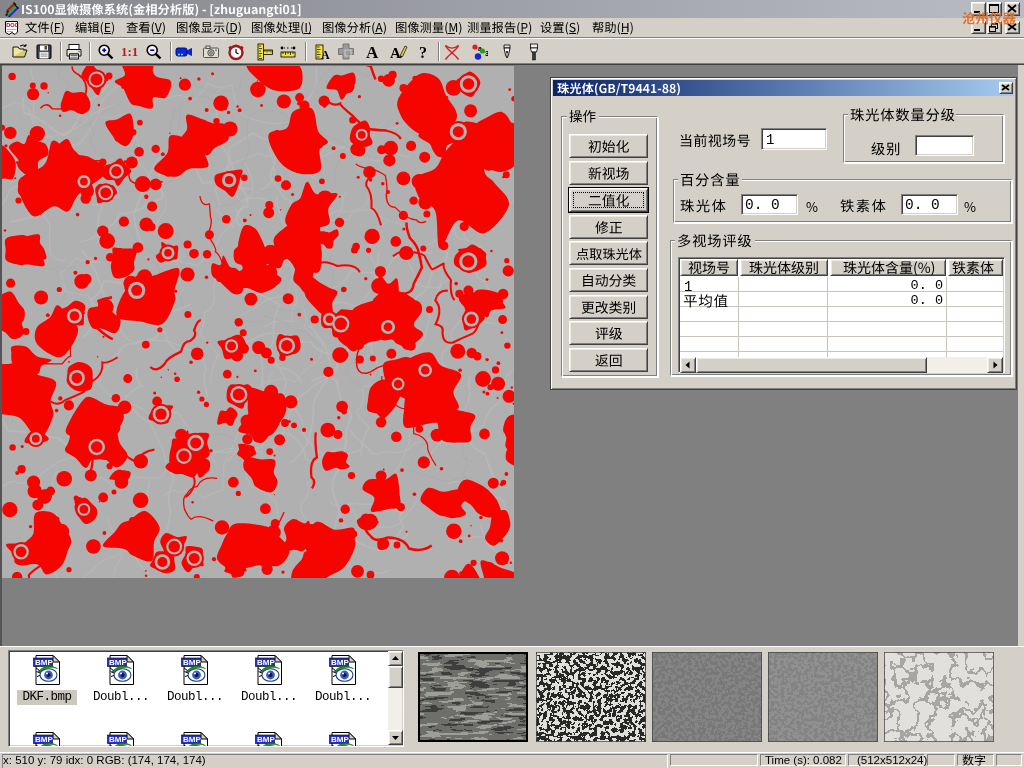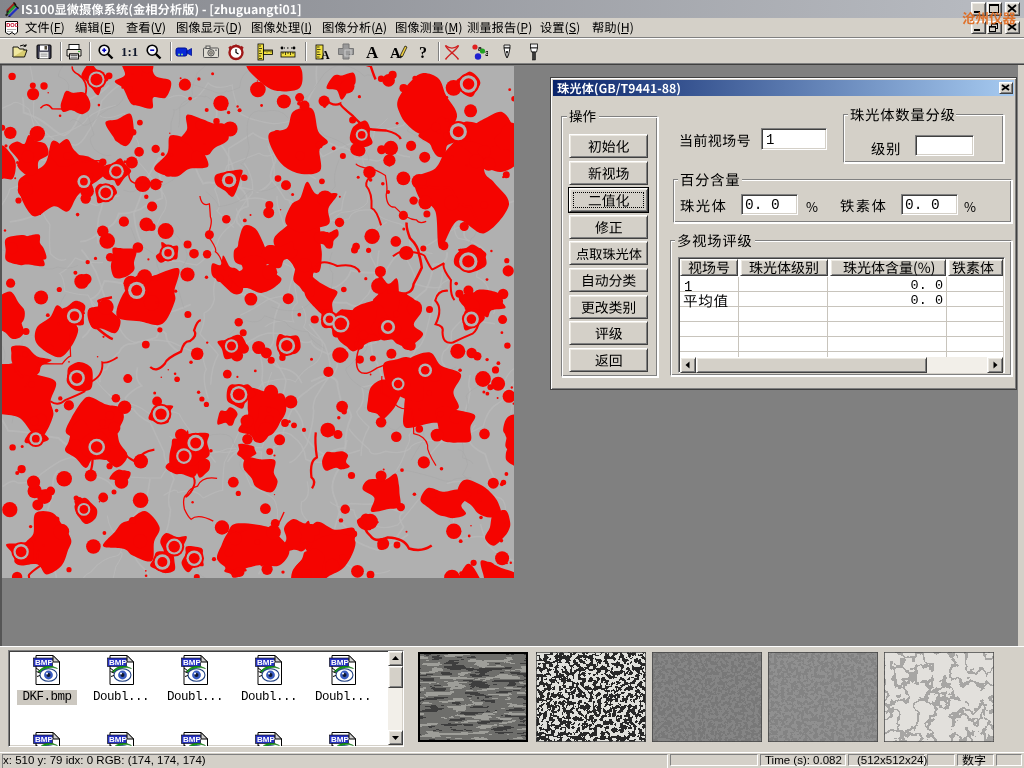--- a/index.html
+++ b/index.html
@@ -126,21 +126,21 @@
 <path d="M2 6.5 H16 V13 H13.5 V11 H4.5 V13 H2 Z" fill="#e8e4da" stroke="#000" stroke-width="0.9"></path>
 <rect x="4.5" y="11" width="9" height="5" fill="#fff" stroke="#000" stroke-width="0.9"></rect>
 <path d="M5.5 12.5 H12.5 M5.5 14.2 H12.5" stroke="#444" stroke-width="0.8"></path>
 <circle cx="14" cy="8.5" r="0.8" fill="#0a0"></circle>
   </svg>
 <svg class="abs" style="left:97px;top:43px" width="18" height="18" viewBox="0 0 18 18">
     <circle cx="7.2" cy="7.2" r="5" fill="#f4f4f8" stroke="#000" stroke-width="1.6"></circle>
     <path d="M5.2 7.2 H9.2 M7.2 5.2 V9.2" stroke="#0000c0" stroke-width="1.6"></path>
     <path d="M10.8 10.8 L15.5 15.5" stroke="#000" stroke-width="2.4"></path>
   </svg>
-<div class="abs" style="left:121px;top:44px;width:18px;height:16px;color:#0f172a;font-weight:bold;font-size:13px;font-family:'Liberation Serif',serif">1:1</div>
+<div class="abs" style="left:121px;top:44px;width:18px;height:16px;color:#b91c1c;font-weight:bold;font-size:13px;font-family:'Liberation Serif',serif">1:1</div>
 <svg class="abs" style="left:145px;top:43px" width="18" height="18" viewBox="0 0 18 18">
     <circle cx="7.2" cy="7.2" r="5" fill="#f4f4f8" stroke="#000" stroke-width="1.6"></circle>
     <path d="M5.2 7.2 H9.2" stroke="#0000c0" stroke-width="1.6"></path>
     <path d="M10.8 10.8 L15.5 15.5" stroke="#000" stroke-width="2.4"></path>
   </svg>
 <svg class="abs" style="left:175px;top:43px" width="18" height="18" viewBox="0 0 18 18">
     <rect x="1" y="5" width="11" height="8" rx="2" fill="#0828d8" stroke="#001090"></rect>
 <path d="M12 8 L16.5 5.5 V12.5 L12 10 Z" fill="#0828d8" stroke="#001090" stroke-width="0.8"></path>
 <circle cx="4" cy="11.5" r="1" fill="#90e090"></circle>
     <circle cx="7" cy="11.5" r="1" fill="#90e090"></circle>

